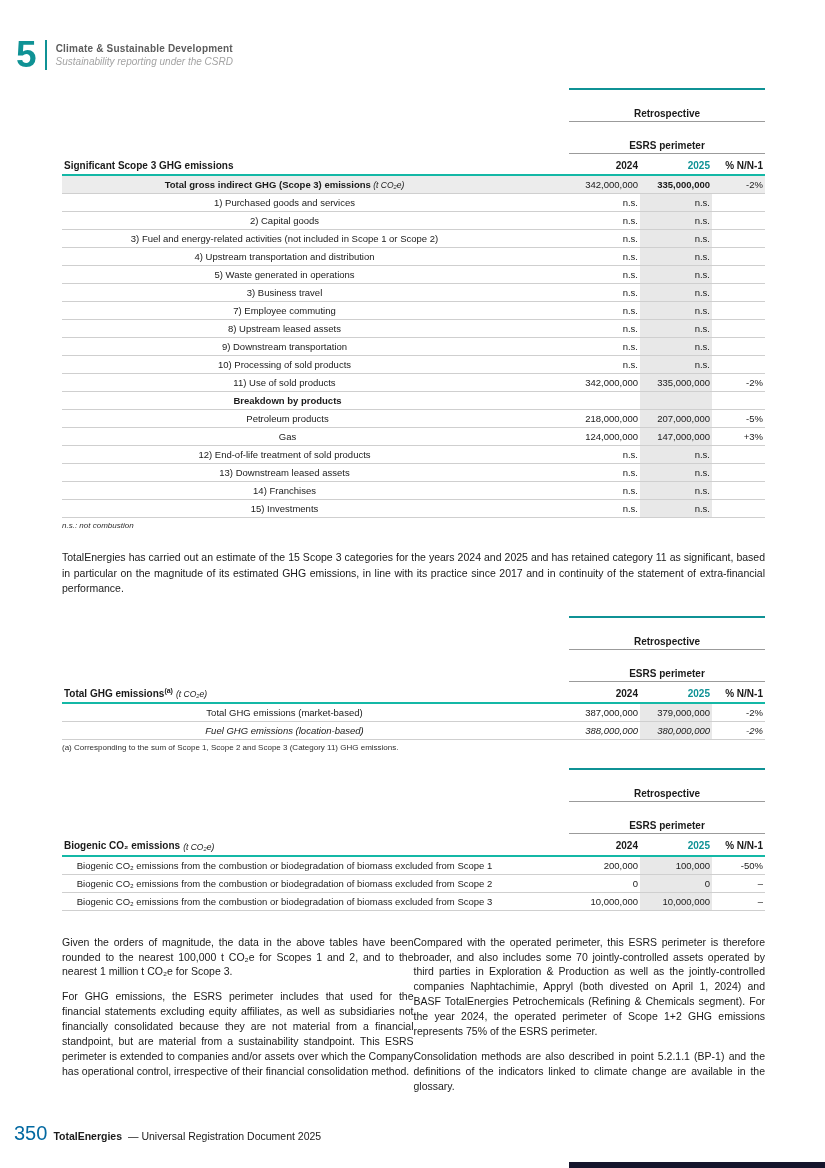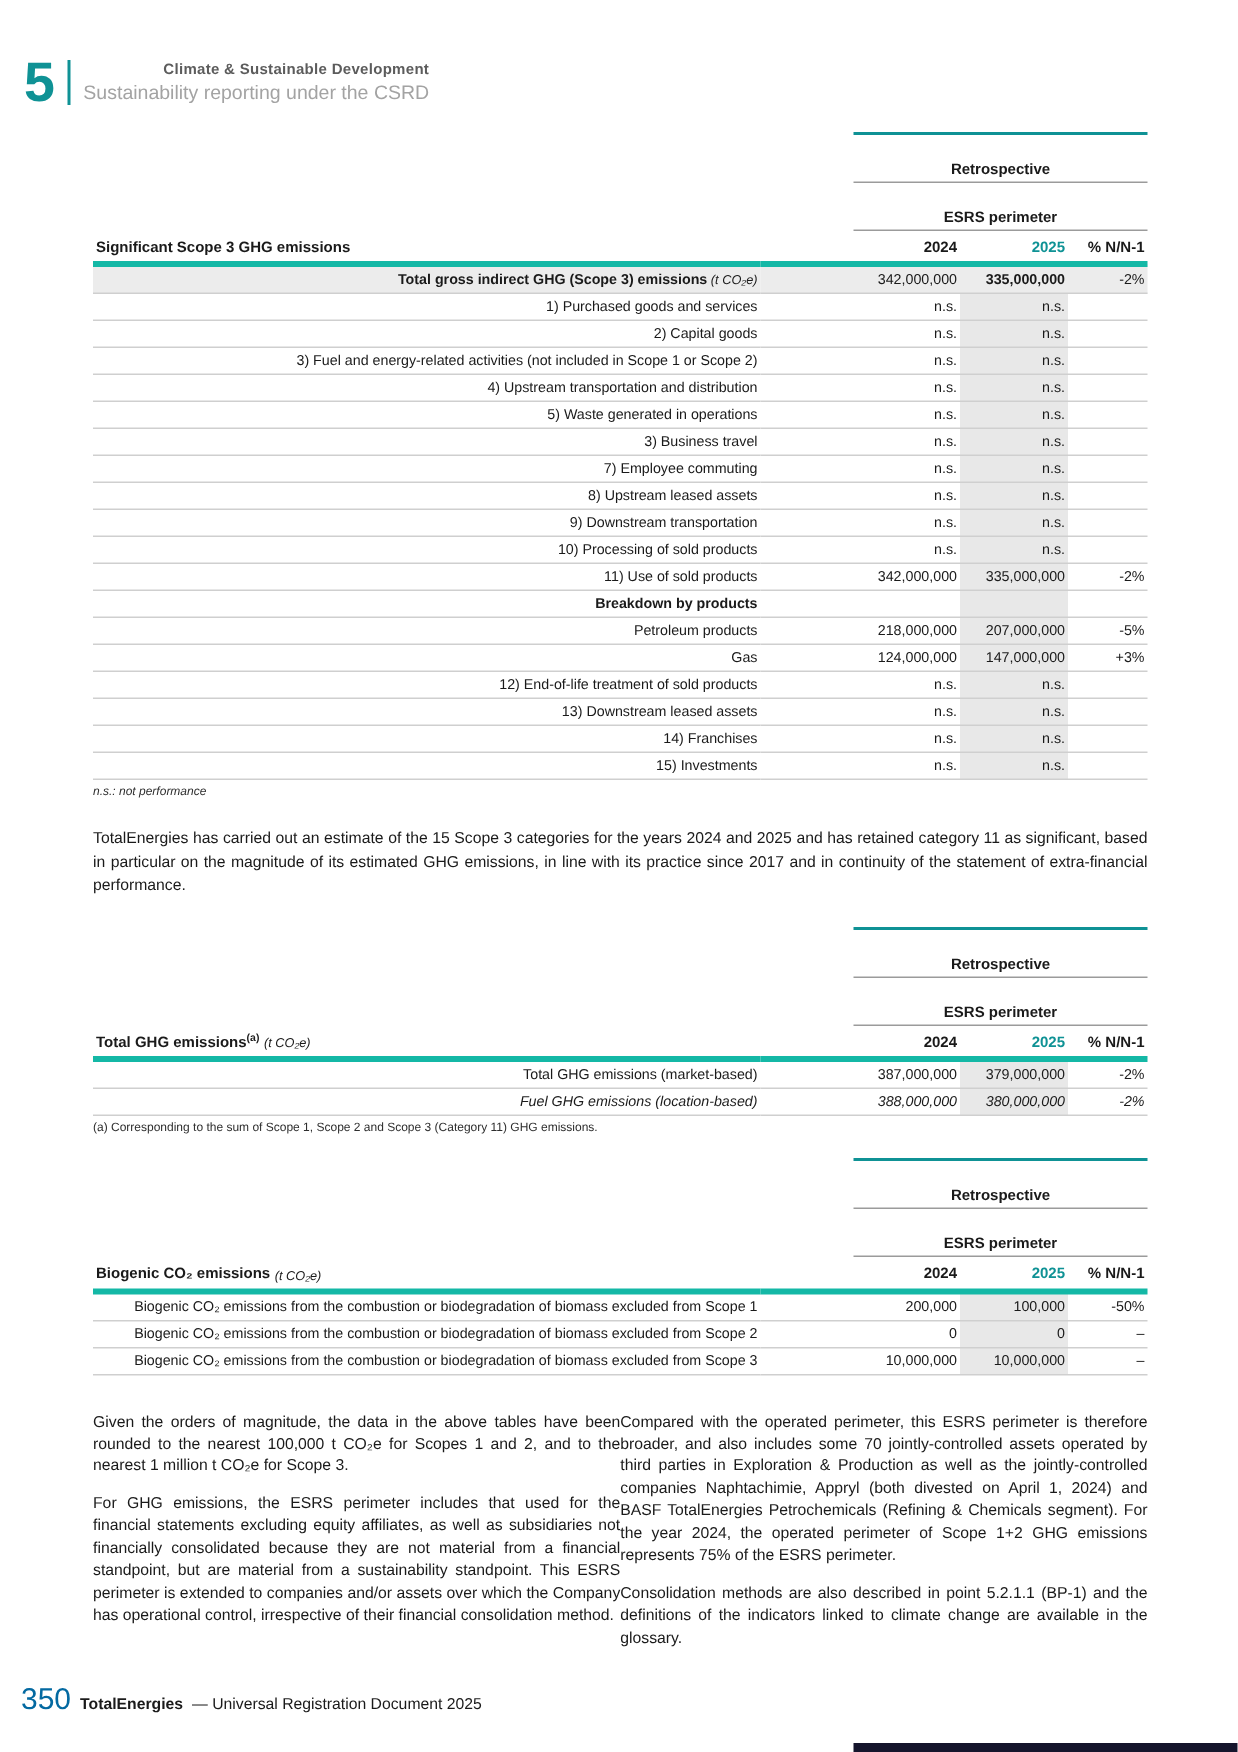--- a/index.html
+++ b/index.html
@@ -11,35 +11,35 @@
   html,body{margin:0;padding:0;}
   body{
     width:825px;height:1168px;position:relative;background:#fff;
     font-family:"Liberation Sans",sans-serif;color:#1a1a1a;overflow:hidden;
   }
   
   .chapter{position:absolute;top:36px;left:16px;display:flex;align-items:center;}
   .ch-num{font-size:37px;font-weight:bold;color:var(--accent);line-height:1;}
   .ch-div{width:2px;height:30px;background:var(--accent);margin:0 9px 0 8px;}
   .ch-title{font-size:10px;font-weight:bold;color:#5c5c5c;letter-spacing:.2px;text-align:right;}
-  .ch-sub{font-size:13px;color:#a3a3a3;margin-top:2px;}
+  .ch-sub{font-size:10px;color:#a3a3a3;margin-top:2px;font-style:italic;}
   
   .content{position:absolute;top:88px;left:62px;width:703px;}
   .cap{width:196px;margin-left:auto;border-top:2px solid var(--accent);}
   .cap div{font-size:10px;font-weight:bold;text-align:center;padding:18px 0 2px;border-bottom:1px solid #9b9b9b;}
   table.data{width:100%;border-collapse:collapse;table-layout:fixed;}
   .c-lbl{width:445px}.c-y1{width:133px}.c-y2{width:72px}.c-d{width:53px}
   th,td{padding:3px 2px;font-size:9.5px;vertical-align:middle;}
-  thead th{border-bottom:4px solid #14b8a6;font-size:10px;font-weight:bold;text-align:right;white-space:nowrap;padding-top:5px;}
+  thead th{border-bottom:2px solid #14b8a6;font-size:10px;font-weight:bold;text-align:right;white-space:nowrap;padding-top:5px;}
   thead th.lbl-h{text-align:left;}
   .teal{color:var(--accent);}
   .t-unit{font-weight:normal;font-style:italic;font-size:8.5px;margin-left:3px;}
   .sup{font-size:7px;vertical-align:super;}
   tbody td{border-bottom:1px solid var(--rowline);}
-  td.lbl{text-align:right;overflow:hidden;white-space:nowrap;}
+  td.lbl{text-align:center;overflow:hidden;white-space:nowrap;}
   td.num{text-align:right;white-space:nowrap;}
   td.shade{background:var(--shade);}
   tr.total td{background:var(--totalbg);font-weight:bold;}
   tr.total td.num{font-weight:normal;}
   tr.total td.shade{font-weight:bold;}
   tr.total .unit{font-weight:normal;font-style:italic;font-size:8.5px;}
   tr.group td.lbl{font-weight:bold;padding-left:8px;}
   tr.sub td.lbl{padding-left:8px;}
   tr.strong td.lbl,tr.strong td.shade{font-weight:normal;}
   tr.italic td{font-style:italic;}
@@ -202,21 +202,21 @@
             <td class="num var"></td>
           </tr>
           <tr>
             <td class="lbl"><span>15) Investments</span></td>
             <td class="num">n.s.</td>
             <td class="num shade">n.s.</td>
             <td class="num var"></td>
           </tr>
         </tbody>
     </table>
-    <div class="fnote it">n.s.: not performance</div>
+    <div class="fnote it">n.s.: not combustion</div>
   </section>
 
   <p class="body-para">TotalEnergies has carried out an estimate of the 15 Scope 3 categories for the years 2024 and 2025 and has retained category 11 as significant, based in particular on the magnitude of its estimated GHG emissions, in line with its practice since 2017 and in continuity of the statement of extra-financial performance.</p>
 
   <section class="tbl2">
     <div class="cap">
       <div>Retrospective</div>
       <div>ESRS perimeter</div>
     </div>
     <table class="data">

